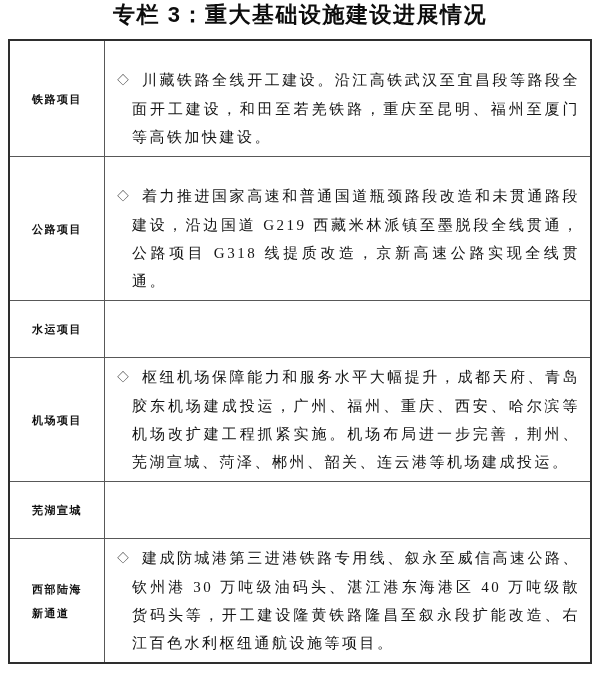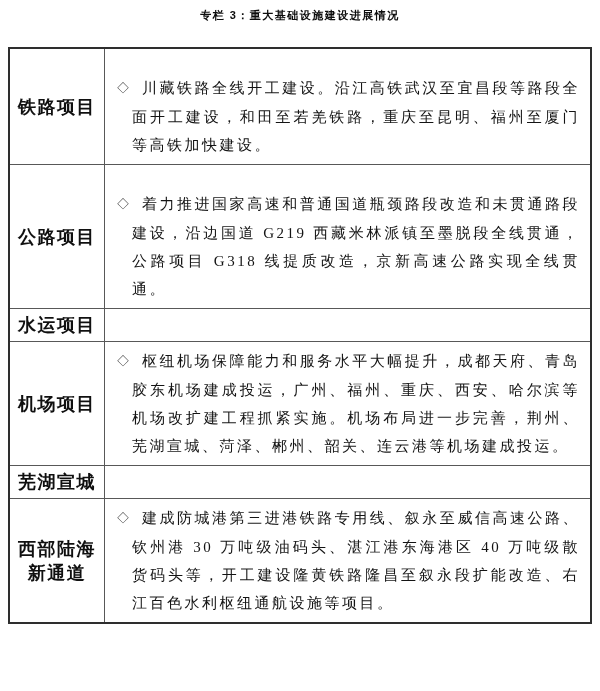--- a/index.html
+++ b/index.html
@@ -9,26 +9,26 @@
     width: 600px;
   }
   body {
     height: 691px;
     overflow: hidden;
     color: #111111;
     font-family: "Liberation Serif", serif;
     position: relative;
   }
   .page-title {
-    margin: 8px;
+    margin: 0;
     height: 30px;
     text-align: center;
     font-family: "Liberation Sans", sans-serif;
     font-weight: bold;
-    font-size: 11px;
+    font-size: 22px;
     letter-spacing: 1.5px;
     color: #0d0d0d;
   }
   .box-table {
     margin: 9px 8px 0 8px;
     border: 2px solid #2e2e2e;
     background: #ffffff;
   }
   .box-row {
     display: flex;
@@ -37,29 +37,29 @@
   .box-row + .box-row {
     border-top: 1px solid #585858;
   }
   .label-cell {
     width: 95px;
     min-width: 95px;
     border-right: 1px solid #585858;
     display: flex;
     align-items: center;
     justify-content: center;
-    text-align: center;
+    text-align: left;
     font-family: "Liberation Sans", sans-serif;
     font-weight: bold;
-    font-size: 18px;
+    font-size: 11px;
     letter-spacing: 1.5px;
     line-height: 24px;
     white-space: pre-line;
     color: #101010;
-    padding: 4px 2px;
+    padding: 16px 2px;
     box-sizing: border-box;
   }
   .content-cell {
     flex: 1;
     padding: 5px 10px 5px 12px;
     box-sizing: border-box;
     display: flex;
     align-items: center;
   }
   .content-cell.lines-3 { min-height: 94px; margin-top: 20px; }

